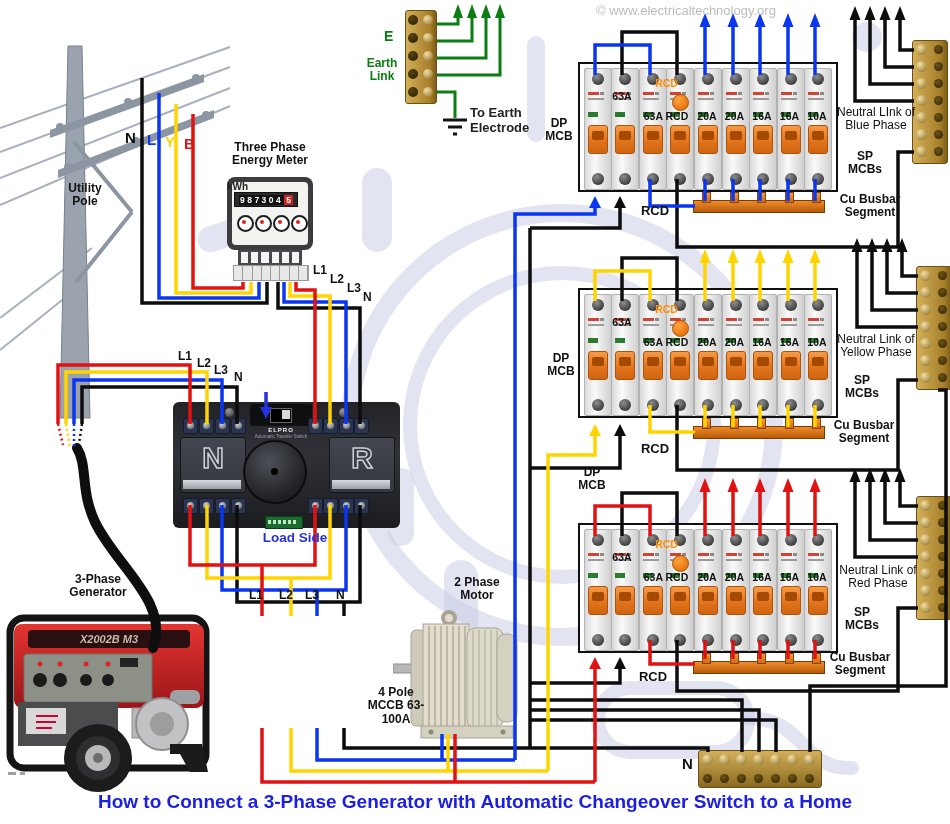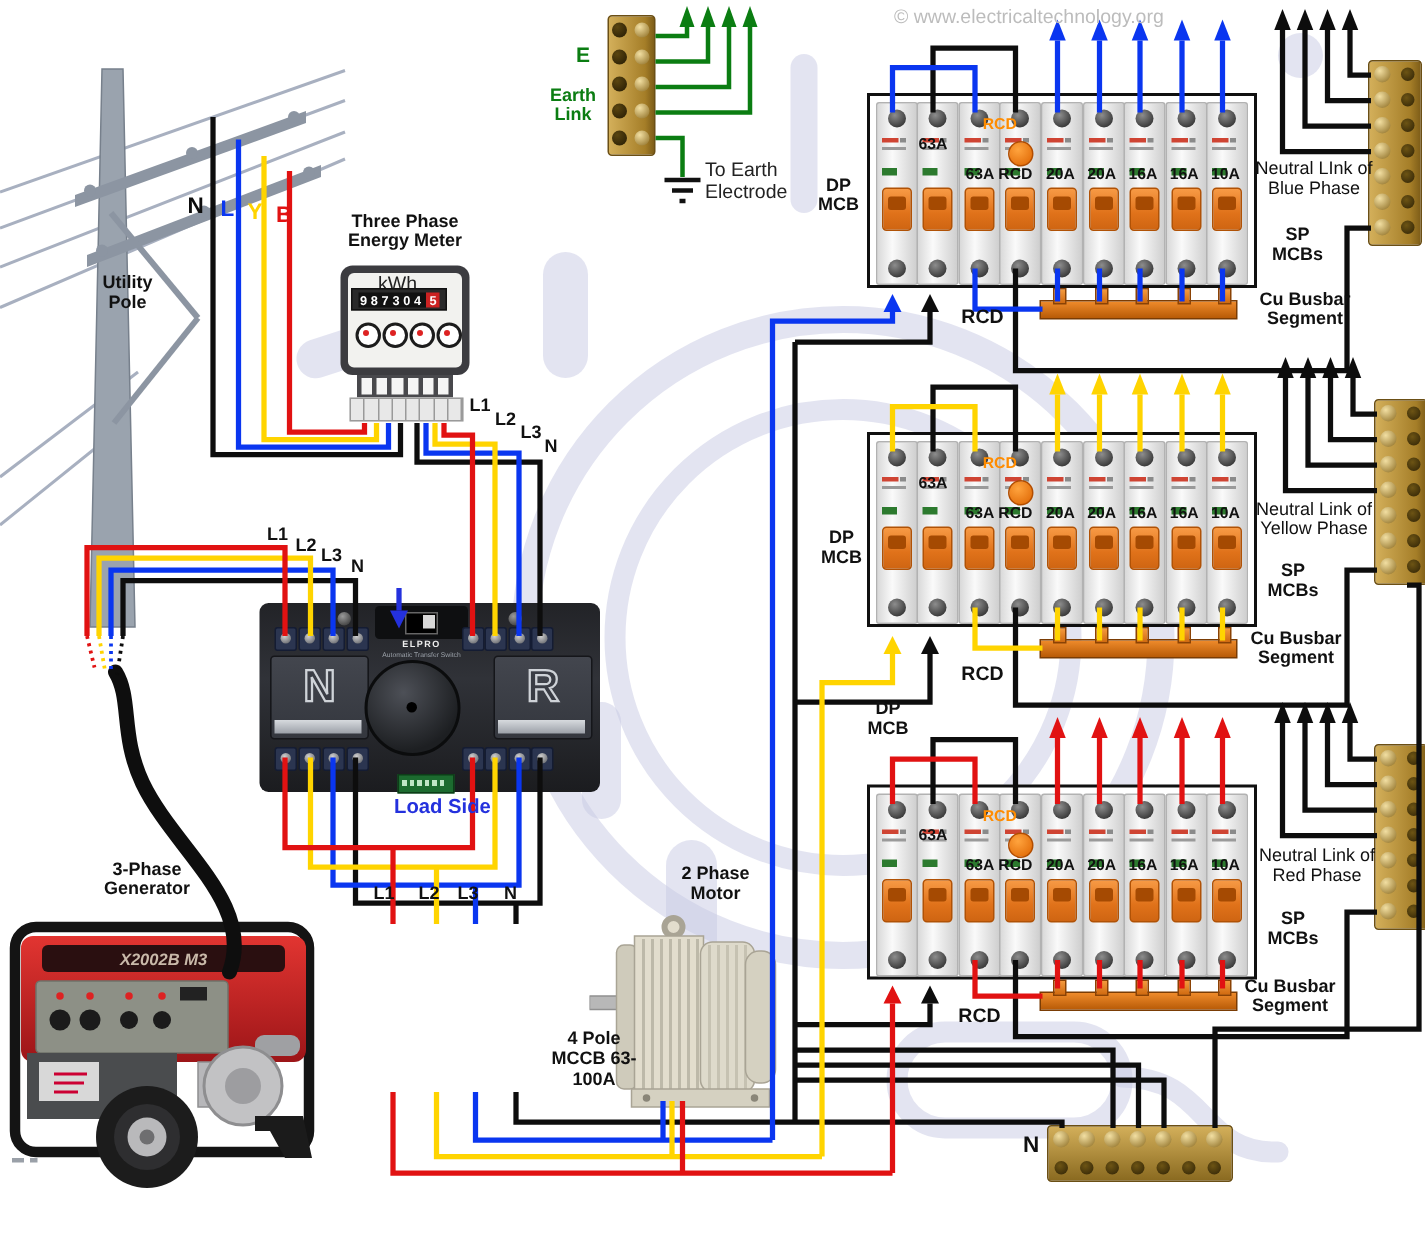--- a/index.html
+++ b/index.html
@@ -4,21 +4,21 @@
 <style>
   html,body{margin:0;padding:0;background:#fff;}
   #root{position:relative;width:950px;height:824px;background:#fff;overflow:hidden;
         font-family:"Liberation Sans",sans-serif;}
   .abs{position:absolute;}
   svg{position:absolute;left:0;top:0;}
   
   .lbl{position:absolute;font-weight:bold;color:#111;text-align:center;line-height:1.12;font-size:12px;}
   .lbl.blue{color:var(--label-blue);}
   .lbl.green{color:var(--earth-green);}
-  .lbl.reg{font-weight:400;color:#222;font-size:13px;}
+  .lbl.reg{font-weight:700;color:#222;font-size:13px;}
   .lbl.big{font-size:15px;}
   .letter{position:absolute;font-weight:bold;font-size:15px;}
   .letter-n{color:var(--neutral-black);} .letter-l{color:var(--phase-blue);}
   .letter-y{color:var(--phase-yellow);} .letter-b{color:var(--phase-red);}
   #watermark-text{position:absolute;left:596px;top:3px;font-size:13px;color:#bcbcbc;font-weight:400;}
   #footer-title{position:absolute;left:0;top:791px;width:950px;text-align:center;
     font-size:19px;font-weight:bold;color:var(--title-blue);}
   
   .wk{stroke:var(--neutral-black);fill:none;stroke-width:3.5;}
   .wb{stroke:var(--phase-blue);fill:none;stroke-width:3.5;}
@@ -77,21 +77,21 @@
     background:linear-gradient(90deg,#d3af5a,#a57e28 80%,#7e5d18);}
   .erow{position:relative;height:18px;}
   .erow::before{content:"";position:absolute;left:2px;top:4px;width:10px;height:10px;border-radius:50%;
     background:radial-gradient(circle at 35% 30%,#5a4510,#241a04);}
   .erow::after{content:"";position:absolute;right:3px;top:4px;width:10px;height:10px;border-radius:50%;
     background:radial-gradient(circle at 35% 30%,#f2dfa2,#8a6a20);}
   
   .meter{position:absolute;left:227px;top:177px;width:86px;height:103px;}
   .mbody{position:absolute;left:0;top:0;width:86px;height:73px;background:#3c3c40;border-radius:8px;}
   .mface{position:absolute;left:5px;top:5px;width:76px;height:63px;background:#f2f2ef;border-radius:4px;}
-  .mkwh{position:absolute;left:0;top:4px;width:76px;text-align:center;font-size:13px;font-weight:normal;color:#222;}
+  .mkwh{position:absolute;left:0;top:4px;width:76px;text-align:left;font-size:10px;font-weight:bold;color:#222;}
   .mdigits{position:absolute;left:7px;top:15px;width:62px;height:13px;background:#2a2a2a;border:1px solid #111;
     display:flex;align-items:center;justify-content:center;}
   .mdig{color:#fff;background:#111;font-size:8.5px;font-weight:bold;letter-spacing:2.5px;padding:0 1px;}
   .mdigr{color:#fff;background:#cc2222;font-size:8.5px;font-weight:bold;padding:0 2px;}
   .mdial{position:absolute;top:38px;width:13px;height:13px;border-radius:50%;background:#fff;border:2.5px solid #1c1c1c;}
   .mdial::after{content:"";position:absolute;left:3px;top:3px;width:4px;height:4px;border-radius:50%;background:#d22;}
   .mteeth{position:absolute;left:11px;top:73px;width:64px;height:15px;background:#48484c;display:flex;gap:3px;
     padding:2px 3px;box-sizing:border-box;}
   .mteeth i{flex:1;background:#f4f4f4;}
   .mcells{position:absolute;left:6px;top:88px;width:74px;height:14px;background:#e8e8e8;border:1px solid #9a9a9a;
@@ -722,13 +722,14 @@
   <div class="lbl" style="left:838px;top:606px;width:48px">SP MCBs</div>
   <div class="lbl" style="left:826px;top:651px;width:68px">Cu Busbar Segment</div>
   <div class="lbl" style="left:834px;top:564px;width:88px;font-weight:400">Neutral Link of Red Phase</div>
   <div class="lbl" style="left:636px;top:670px;width:34px;font-size:13px">RCD</div>
 
   <span class="lbl big" style="left:682px;top:756px">N</span>
 
   <span class="dotmark" style="left:8px;top:772px;width:8px"></span>
   <span class="dotmark" style="left:20px;top:772px;width:5px"></span>
 
+  <div id="footer-title">How to Connect a 3-Phase Generator with Automatic Changeover Switch to a Home</div>
 </div>
 
 </body></html>

